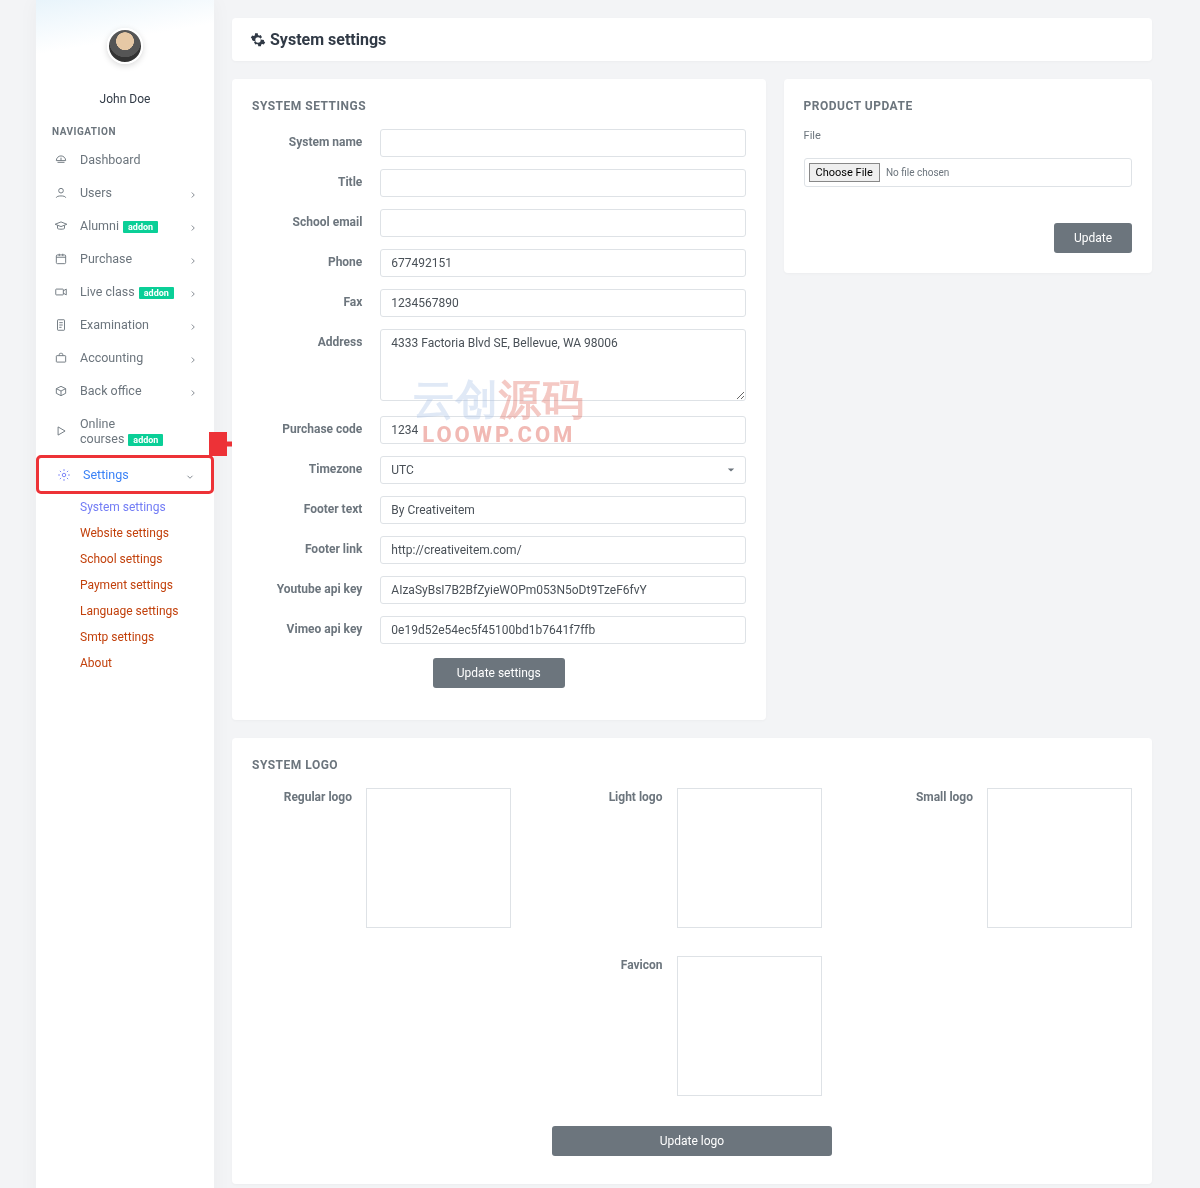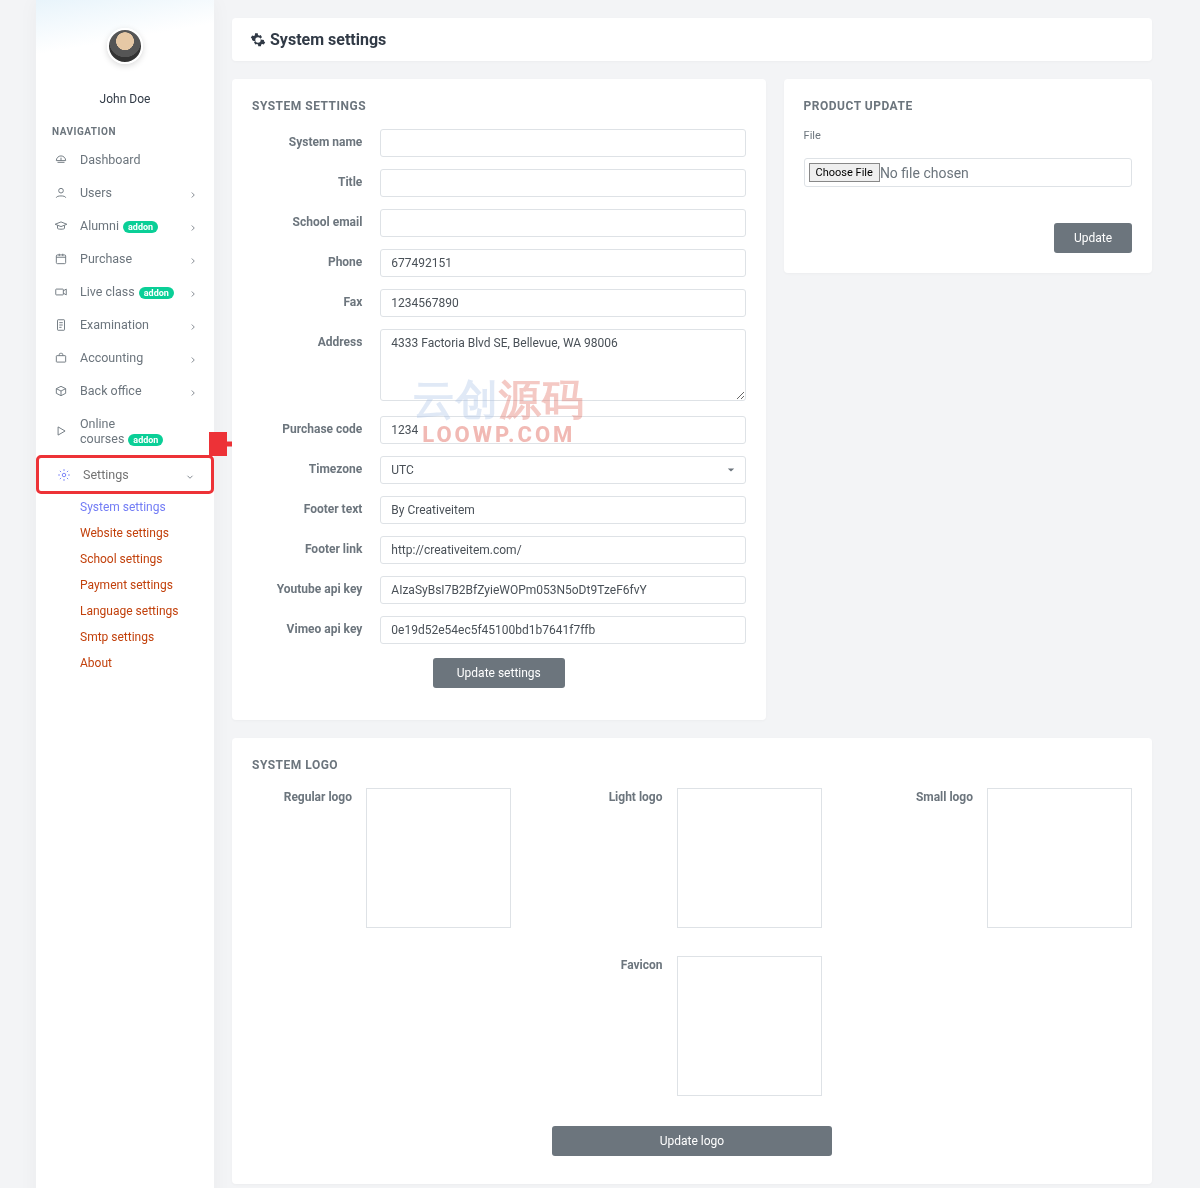--- a/index.html
+++ b/index.html
@@ -10,23 +10,23 @@
 .avatar{width:36px;height:36px;border-radius:50%;background:linear-gradient(135deg,#c0c0c0,#8a8a8a);position:absolute;left:50%;top:28px;transform:translateX(-50%);border:2px solid #fff;box-shadow:0 2px 6px rgba(0,0,0,.15);background-image:radial-gradient(circle at 50% 35%,#e6c8a5 33%,#555 35% 60%,#333 62%)}
 .user-name{text-align:center;font-size:12px;font-weight:400;margin-top:32px;color:#313a46}
 .nav-title{font-size:10px;letter-spacing:.5px;font-weight:700;color:#6c757d;padding:20px 16px 6px}
 .nav{list-style:none}
 .nav-item{display:flex;align-items:center;padding:9px 16px;color:#6c757d;font-size:12.5px;cursor:pointer}
 .nav-ico{width:18px;height:14px;margin-right:10px;display:flex;align-items:center;justify-content:center;flex:0 0 18px}
 .nav-ico svg{width:14px;height:14px;stroke:#6c757d;fill:none;stroke-width:1.6}
 .nav-txt{flex:1}
 .chev{width:10px;height:10px}
 .chev svg{width:10px;height:10px;stroke:#6c757d;fill:none;stroke-width:2}
-.badge{background:#0acf97;color:#fff;font-size:9px;font-weight:700;padding:1px 5px;border-radius:6px;margin-left:4px}
+.badge{background:#0acf97;color:#fff;font-size:9px;font-weight:700;padding:1px 5px;border-radius:1px;margin-left:4px}
 .hl{border:3px solid #ed3237;border-radius:5px}
-.hl .nav-txt{color:#737373}
+.hl .nav-txt{color:#3b82f6}
 .hl .nav-ico svg{stroke:#727cf5}
 .subnav{list-style:none;padding-left:44px}
 .sub-item{padding:6px 0;font-size:12px;color:#c2410c;cursor:pointer}
 .sub-item.active{color:#727cf5}
 .arrow{position:absolute;top:432px;right:-55px;pointer-events:none}
 .arrow svg{width:60px;height:24px}
 .main{flex:1;padding:0 48px 30px 0}
 .page-hd{background:#fff;border-radius:4px;padding:12px 18px;margin:18px 0;display:flex;align-items:center;gap:4px;box-shadow:0 1px 3px rgba(0,0,0,.03)}
 .page-hd h3{font-size:16px;font-weight:700;color:#313a46}
 .page-hd svg{width:16px;height:16px;fill:#313a46}
@@ -40,21 +40,21 @@
 .fcontrol{flex:1}
 .fcontrol input,.fcontrol textarea,.fcontrol .select{width:100%;border:1px solid #dee2e6;border-radius:3px;padding:6px 10px;font-size:12px;color:#495057;background:#fff}
 .fcontrol textarea{height:72px;resize:vertical}
 .select{display:flex;justify-content:space-between;align-items:center}
 .select svg{width:8px;height:8px;fill:#6c757d}
 .btn{background:#6c757d;color:#fff;border:none;border-radius:3px;padding:8px 20px;font-size:12px;cursor:pointer}
 .btn-block{display:block;margin:14px auto 12px;width:132px}
 .file-label{font-size:11px;color:#6c757d;margin-bottom:16px;display:block}
 .file-row{display:flex;align-items:center;border:1px solid #dee2e6;border-radius:3px;padding:4px}
 .file-btn{font-size:11px;border:1px solid #888;background:#efefef;padding:2px 6px;cursor:pointer}
-.file-txt{font-size:14px;color:#6c757d;margin-left:0}
+.file-txt{font-size:10px;color:#6c757d;margin-left:6px}
 .upd-actions{text-align:right;margin-top:36px}
 .logo-grid{display:flex;flex-wrap:wrap;justify-content:space-between;gap:28px 10px}
 .logo-cell{display:flex;align-items:flex-start;gap:14px}
 .logo-label{width:100px;text-align:right;font-size:12px;font-weight:700;color:#6c757d;padding-top:2px}
 .logo-box{width:145px;height:140px;border:1px solid #dee2e6}
 .btn-wide{width:280px;display:block;margin:30px auto 8px}
 .footer{font-size:12px;color:#98a6ad;padding:18px 0 10px}
 .footer a{color:#727cf5;text-decoration:none}
 .wm{position:absolute;left:50%;top:50%;transform:translate(-50%,-50%);font-size:42px;font-weight:700;color:#a9c1e6;opacity:.35;pointer-events:none;font-family:Arial,sans-serif;letter-spacing:1px}
 .wm .r{color:#e1665a}

